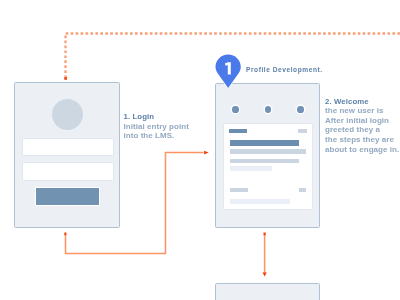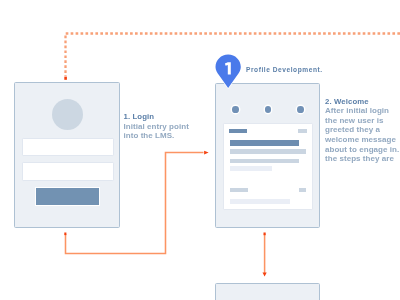--- a/index.html
+++ b/index.html
@@ -96,23 +96,22 @@
       <path d="M141.5 15 C71.6 15 15 70.6 15 139.2 C15 167.5 28.3 192.9 56.2 229.6 L141.5 349 L226.8 229.6 C254.7 192.9 268 167.5 268 139.2 C268 70.6 211.4 15 141.5 15 Z" fill="#4a7aea"></path>
       <path d="M138 93 L168 93 L168 214 L138 214 L138 120 L116 128 L109 106 Z" fill="#ffffff"></path>
     </svg>
     <span class="num">1</span>
   </div>
 
   <div class="pinlabel" style="left:246px;top:65.5px;">Profile Development.</div>
 
   <div class="note" style="left:325px;top:97px;">
     <h4>2. Welcome</h4>
+    <p>the new user is</p>
     <p>After initial login</p>
-    <p>the new user is</p>
     <p>greeted they a</p>
-    <p>welcome message</p>
+    <p>the steps they are</p>
     <p>about to engage in.</p>
-    <p>the steps they are</p>
   </div>
 
   <div class="card" style="left:214.5px;top:282.6px;width:105.3px;height:40px;"></div>
 
 </div>
 
 </body></html>

